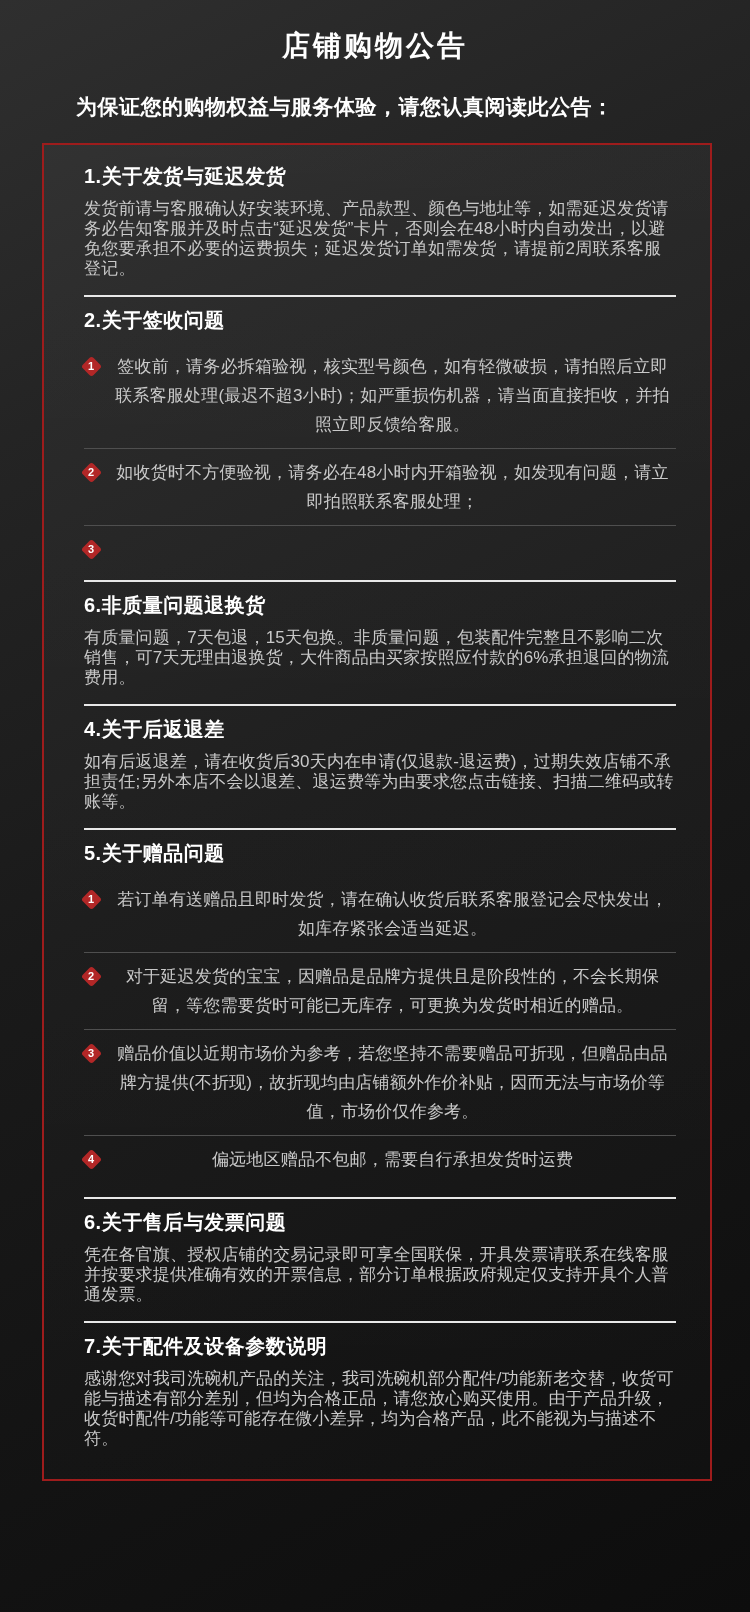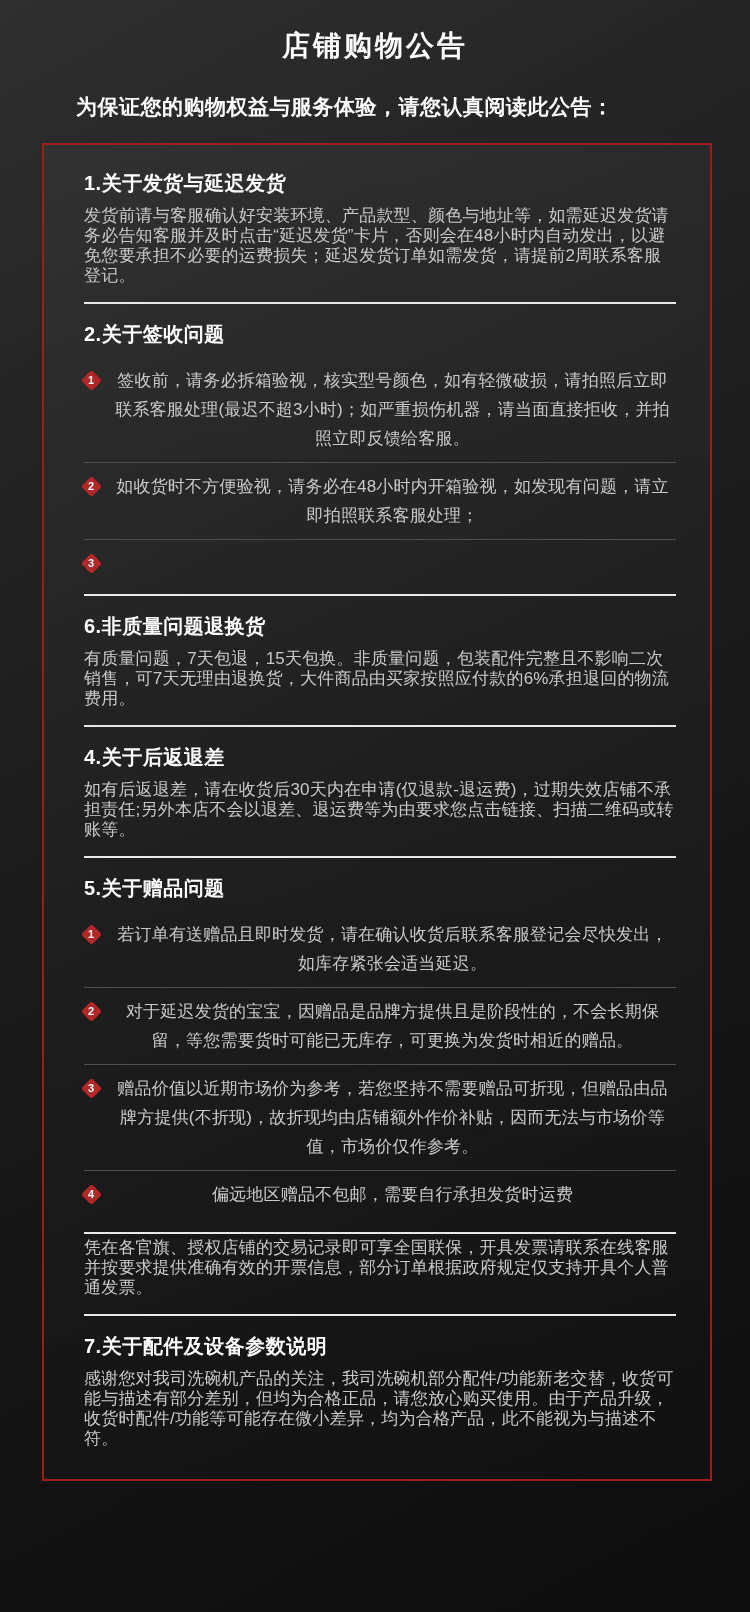--- a/index.html
+++ b/index.html
@@ -30,21 +30,21 @@
   }
   .notice-box{
     margin:22px 38px 0 42px;
     border:2px solid var(--box-border);
     padding:8px 34px 14px 40px;
     background:linear-gradient(180deg,rgba(255,255,255,.035),rgba(255,255,255,.008));
   }
   .section{padding:4px 0 14px;}
   .section + .section{border-top:2px solid var(--section-divider);}
   .section-heading{
-    margin:13px 0 9px;color:var(--heading-text);
+    margin:6px 0 9px;color:var(--heading-text);
     font-size:20px;font-weight:bold;letter-spacing:.5px;
   }
   .para{
     margin:0 0 2px;color:var(--body-text);
     font-size:17px;line-height:20px;letter-spacing:.2px;
   }
   .numbered-item{
     display:flex;gap:10px;padding:9px 0;
     color:var(--body-text);font-size:17px;line-height:29px;letter-spacing:.2px;
   }
@@ -142,20 +142,21 @@
   <div class="numbered-item">
     <span class="badge">
                 <b>4</b>
               </span>
     <span class="item-text">偏远地区赠品不包邮，需要自行承担发货时运费</span>
   </div>
 </div>
   </section>
 
   <section class="section">
+    <h2 class="section-heading">6.关于售后与发票问题</h2>
     <div class="section-body">
   <p class="para">凭在各官旗、授权店铺的交易记录即可享全国联保，开具发票请联系在线客服并按要求提供准确有效的开票信息，部分订单根据政府规定仅支持开具个人普通发票。</p>
 </div>
   </section>
 
   <section class="section">
     <h2 class="section-heading">7.关于配件及设备参数说明</h2>
     <div class="section-body">
   <p class="para">感谢您对我司洗碗机产品的关注，我司洗碗机部分配件/功能新老交替，收货可能与描述有部分差别，但均为合格正品，请您放心购买使用。由于产品升级，收货时配件/功能等可能存在微小差异，均为合格产品，此不能视为与描述不符。</p>
 </div>

